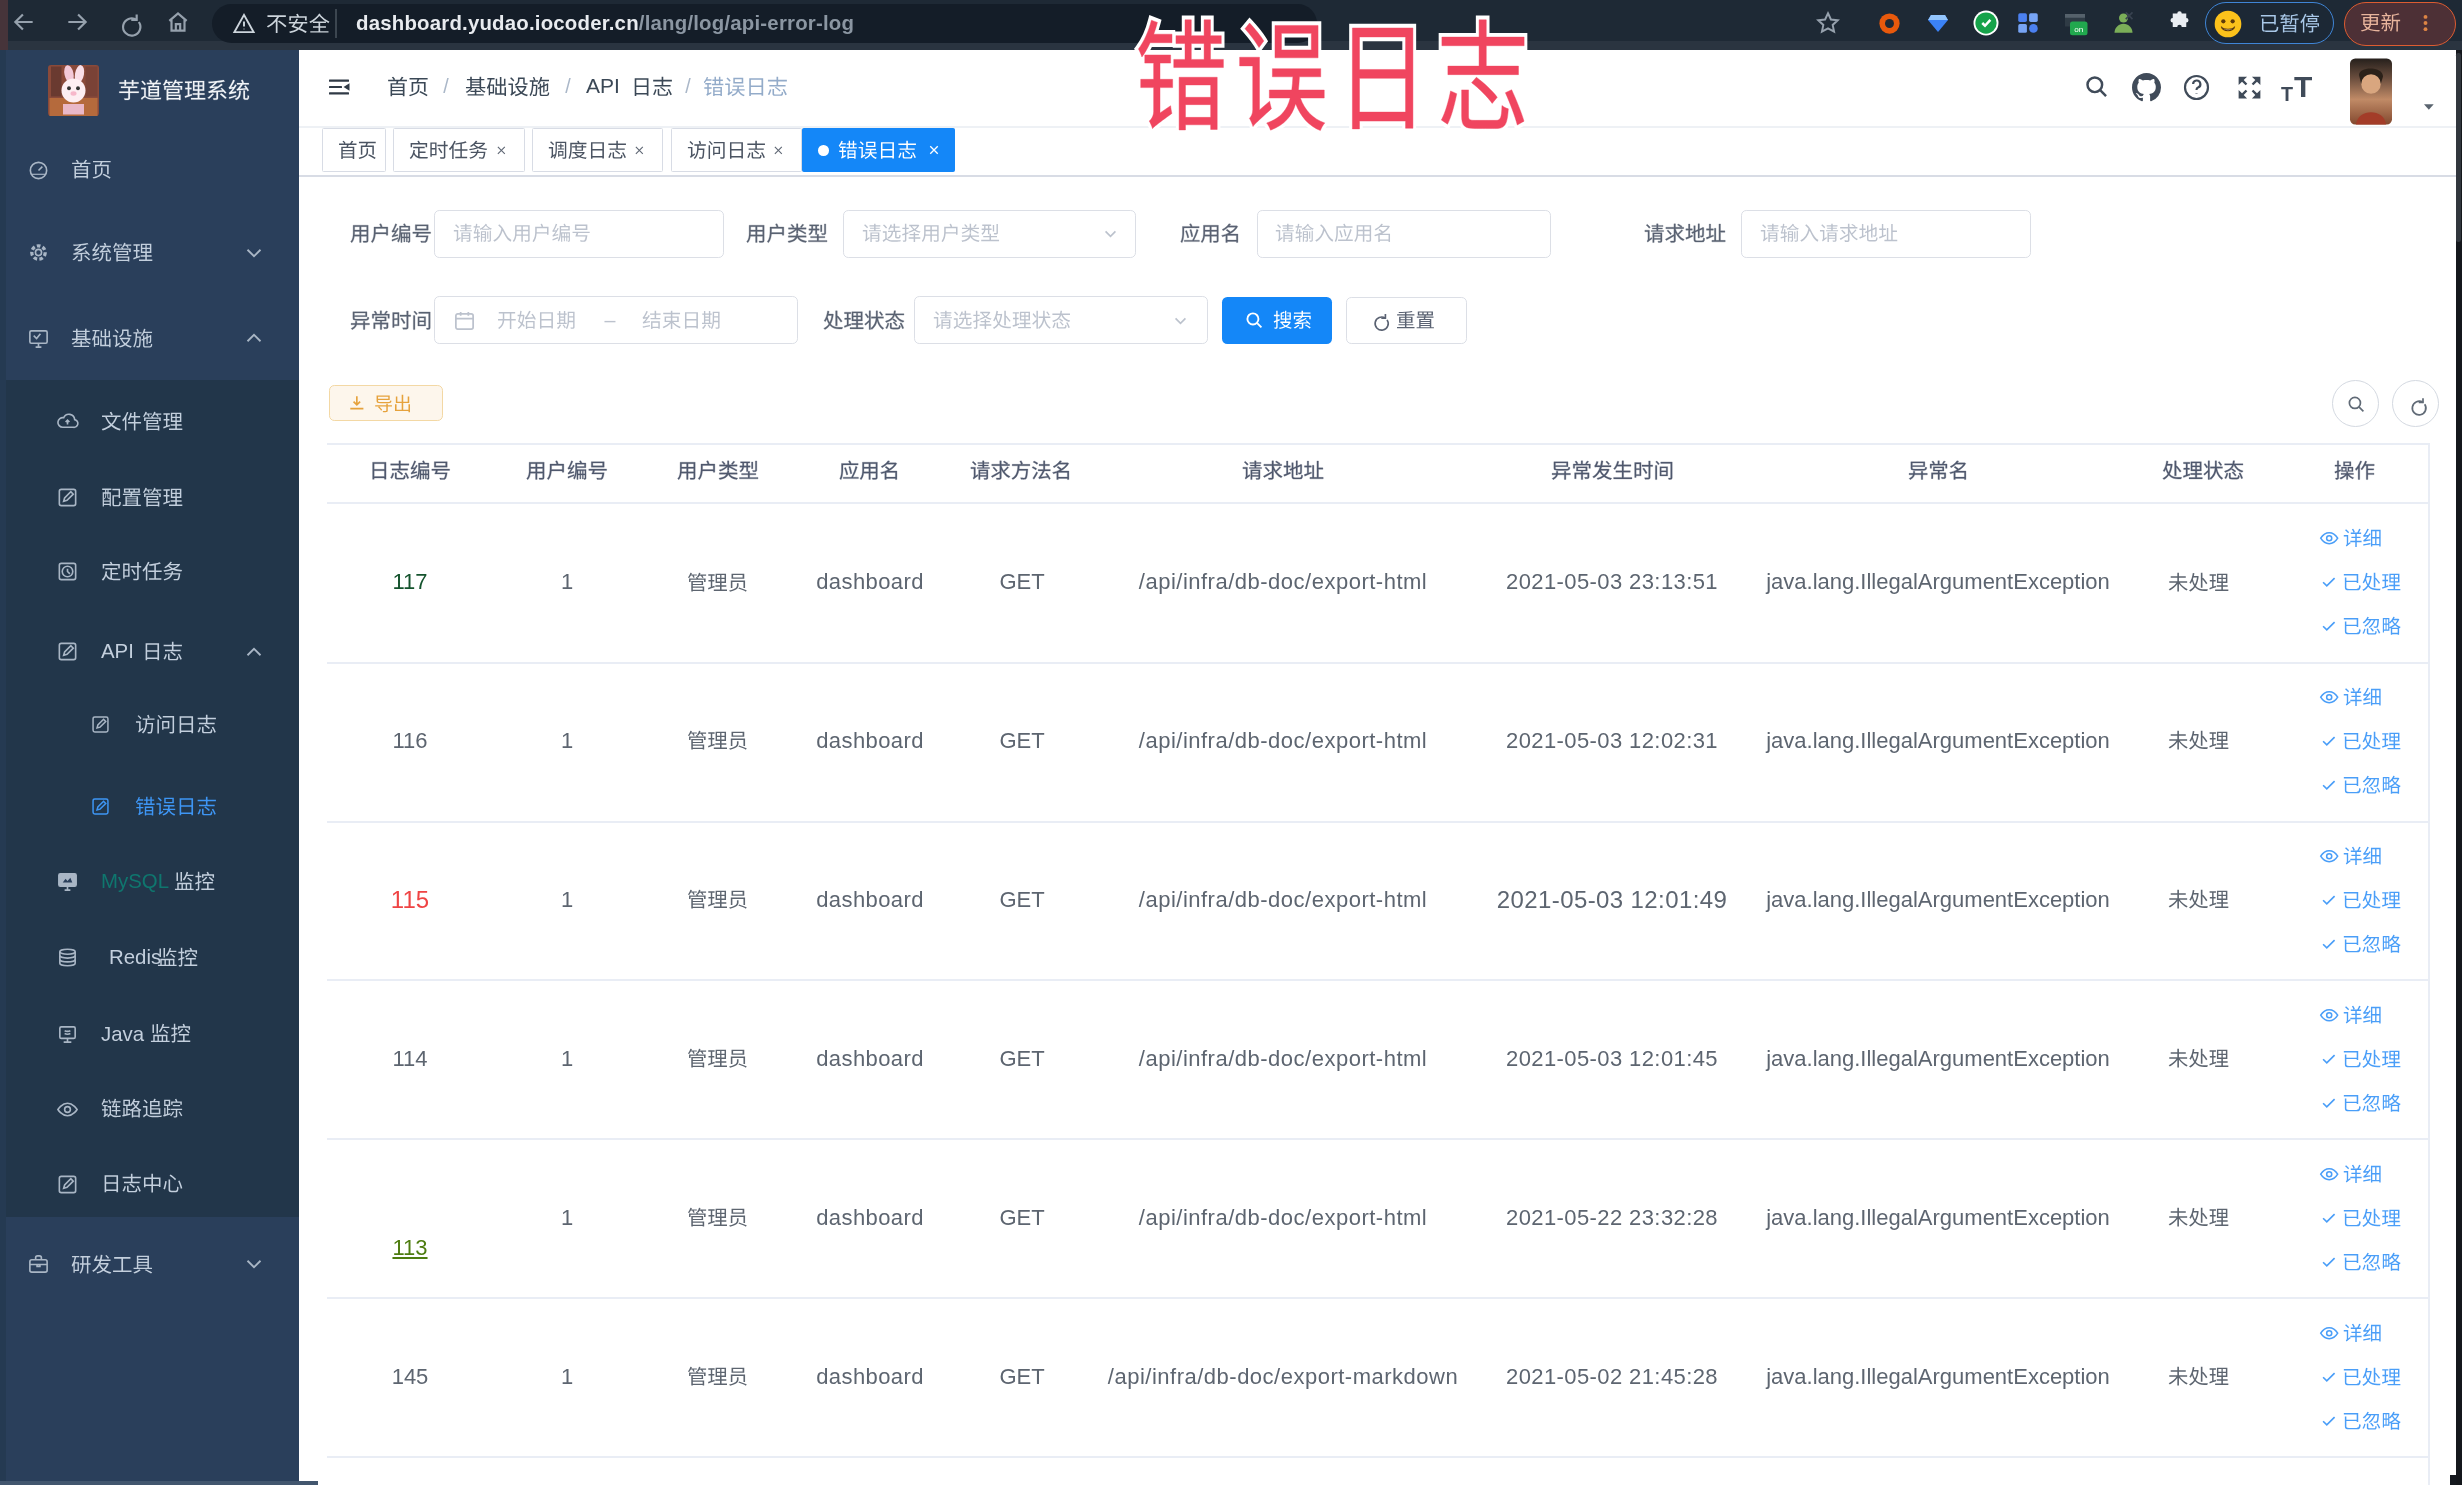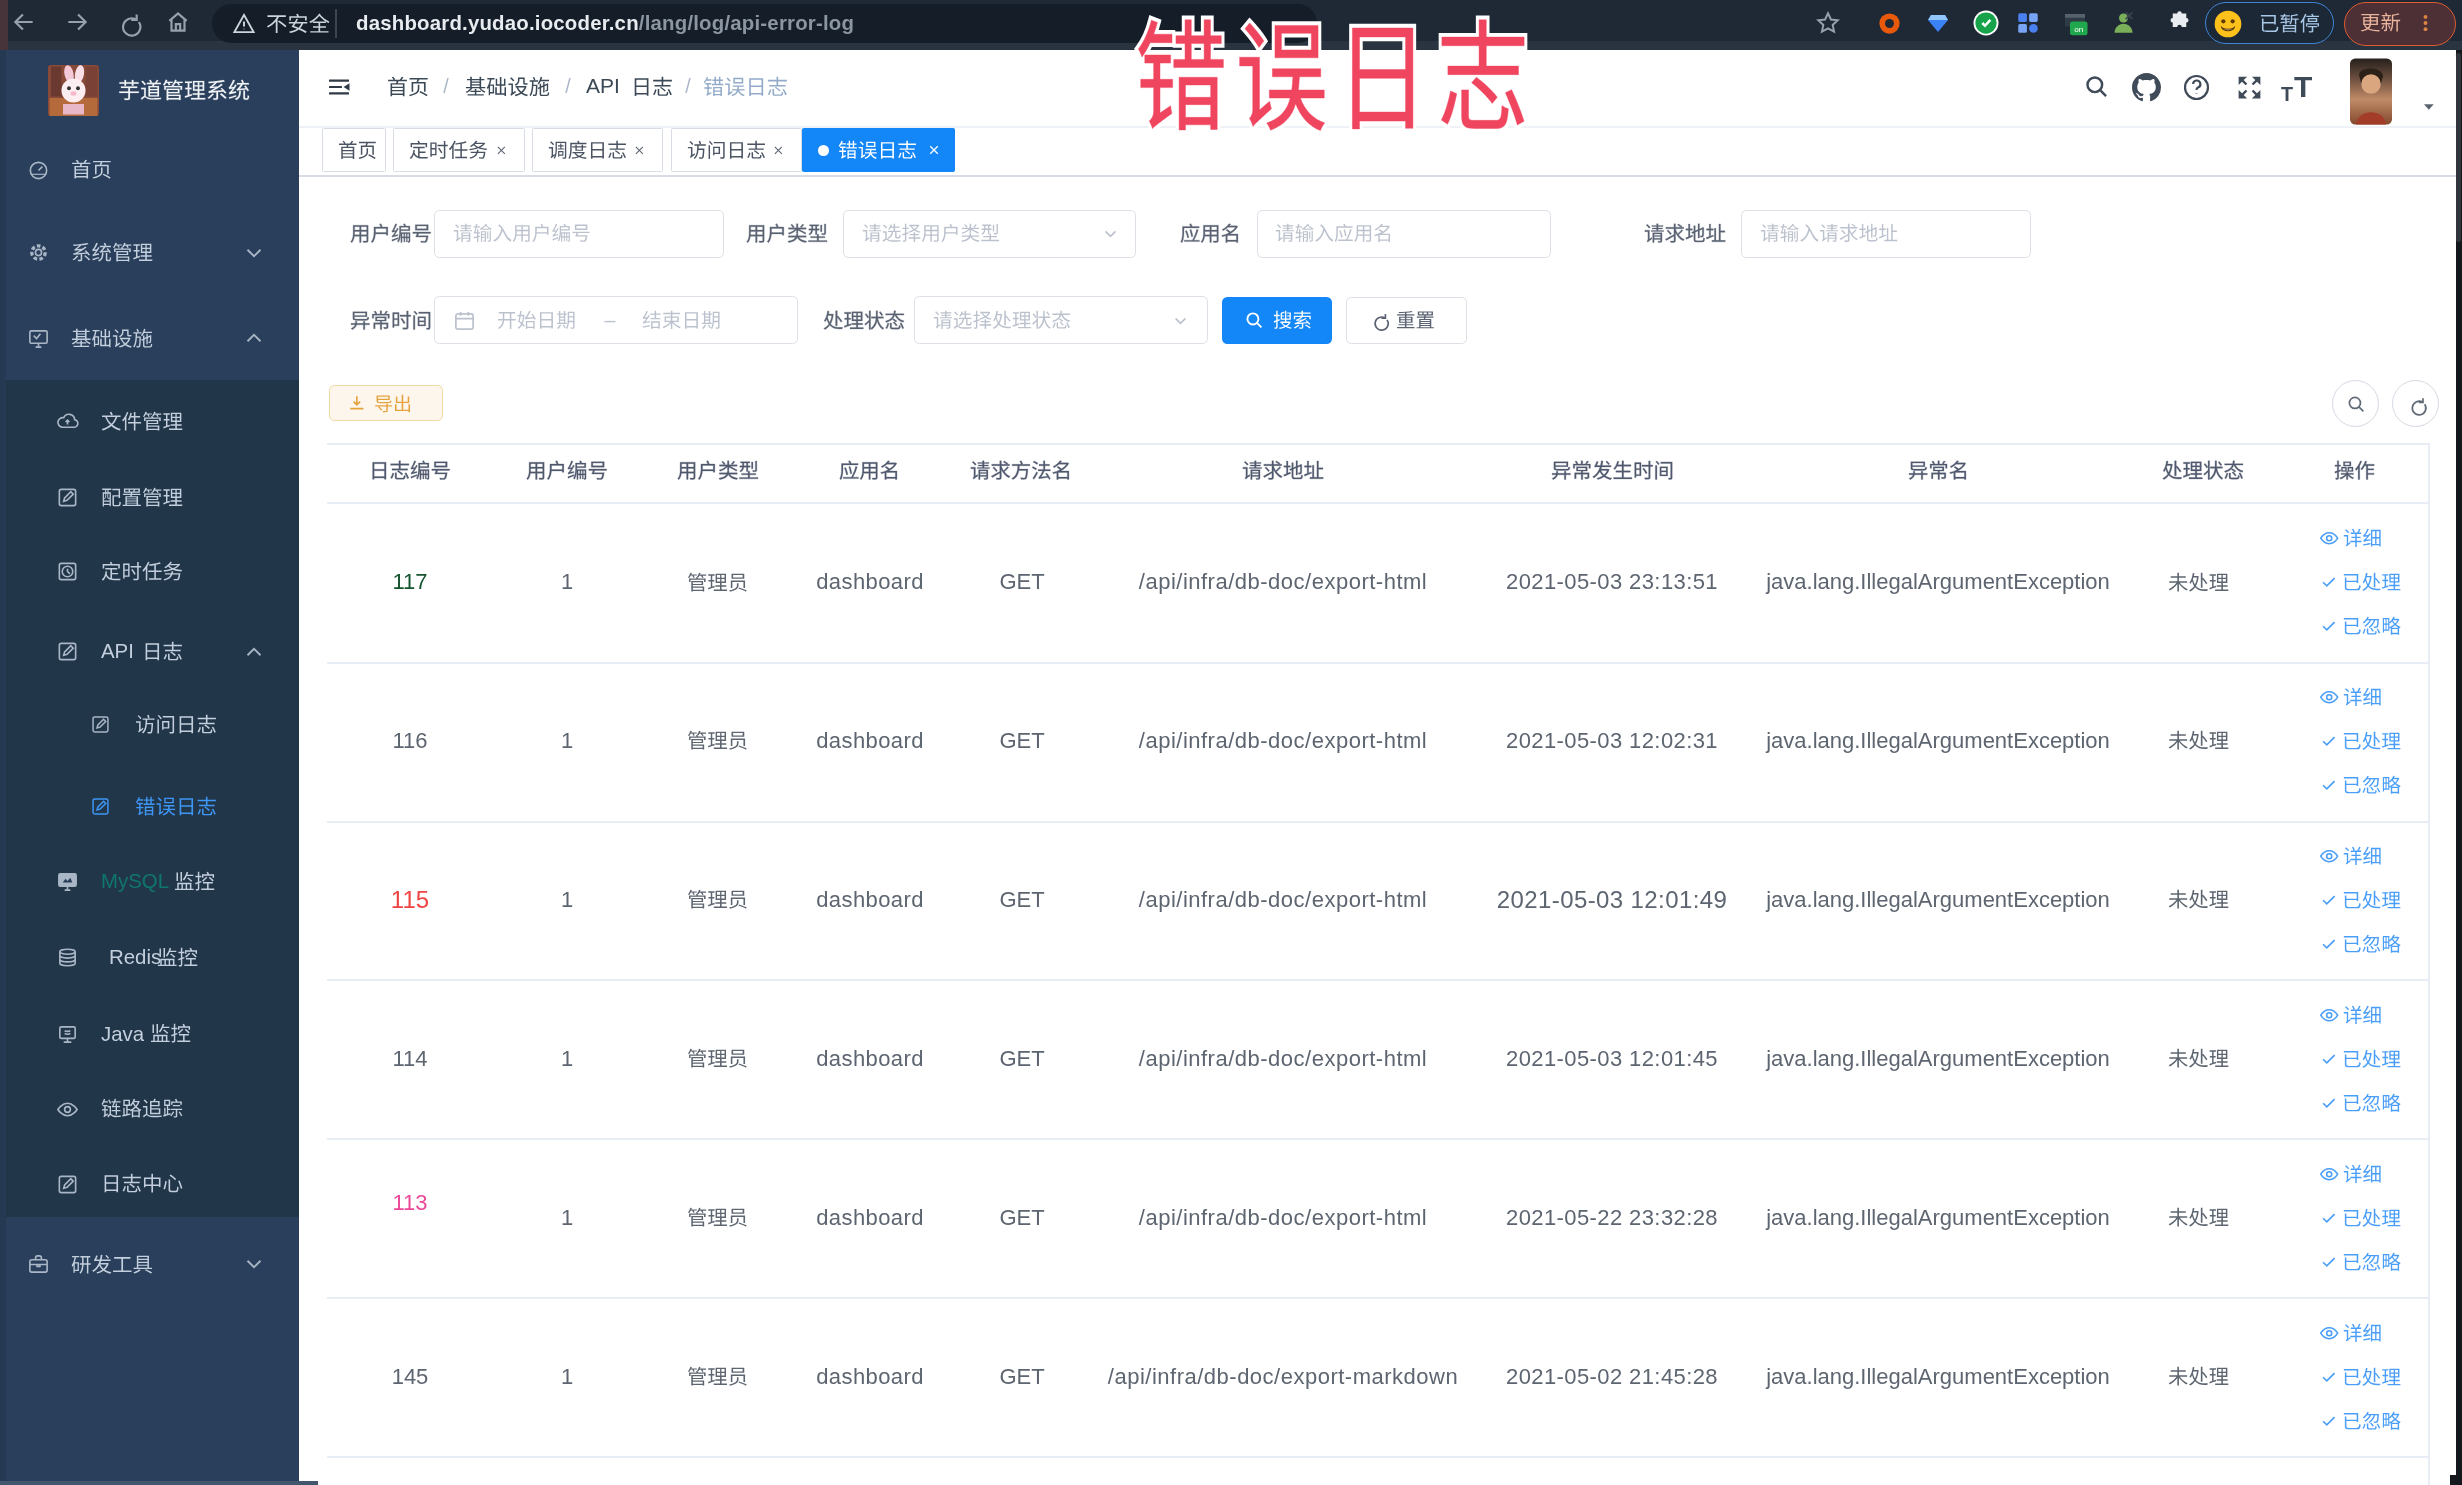--- a/index.html
+++ b/index.html
@@ -853,21 +853,21 @@
     </svg>
     <svg class="ab" style="left:2319px;top:1093px" width="19.7" height="19.7" viewBox="0 0 24 24" fill="none" stroke="#4a9ef8" stroke-width="2">
       <path d="m5 12.5 4.5 4.5L19 7.5"></path>
     </svg>
     <svg class="ab" style="left:2342px;top:1093px;width:59px;height:19.7px;" viewBox="0 0 3000 1000" preserveAspectRatio="none">
       <use href="#g5df2" x="0" fill="#4a9ef8"></use>
       <use href="#g5ffd" x="1000" fill="#4a9ef8"></use>
       <use href="#g7565" x="2000" fill="#4a9ef8"></use>
     </svg>
     <div class="ab" style="left:327px;top:1297px;width:2103px;height:1.5px;background:#e9edf5;"></div>
-    <div class="ab" style="font-size:22px;color:#ec4899;font-weight:400;line-height:26.5px;left:410px;transform:translateX(-50%);top:1190px;">113</div>
+    <div class="ab" style="font-size:22px;color:#4d7c0f;font-weight:400;line-height:26.5px;left:410px;transform:translateX(-50%);top:1235px;text-decoration:underline;">113</div>
     <div class="ab" style="font-size:22px;color:#5d6570;font-weight:400;line-height:26.5px;left:567px;transform:translateX(-50%);top:1205px;">1</div>
     <svg class="ab" style="left:687px;top:1207px;width:61px;height:20.4px;" viewBox="0 0 3000 1000" preserveAspectRatio="none">
       <use href="#g7ba1" x="0" fill="#5d6570"></use>
       <use href="#g7406" x="1000" fill="#5d6570"></use>
       <use href="#g5458" x="2000" fill="#5d6570"></use>
     </svg>
     <div class="ab" style="font-size:22px;color:#5d6570;font-weight:400;line-height:26.5px;letter-spacing:0.4px;left:870px;transform:translateX(-50%);top:1205px;">dashboard</div>
     <div class="ab" style="font-size:22px;color:#5d6570;font-weight:400;line-height:26.5px;left:1022px;transform:translateX(-50%);top:1205px;">GET</div>
     <div class="ab" style="font-size:22px;color:#5d6570;font-weight:400;line-height:26.5px;letter-spacing:0.5px;left:1283px;transform:translateX(-50%);top:1205px;">/api/infra/db-doc/export-html</div>
     <div class="ab" style="font-size:22px;color:#5d6570;font-weight:400;line-height:26.5px;letter-spacing:0.4px;left:1612px;transform:translateX(-50%);top:1205px;">2021-05-22 23:32:28</div>

